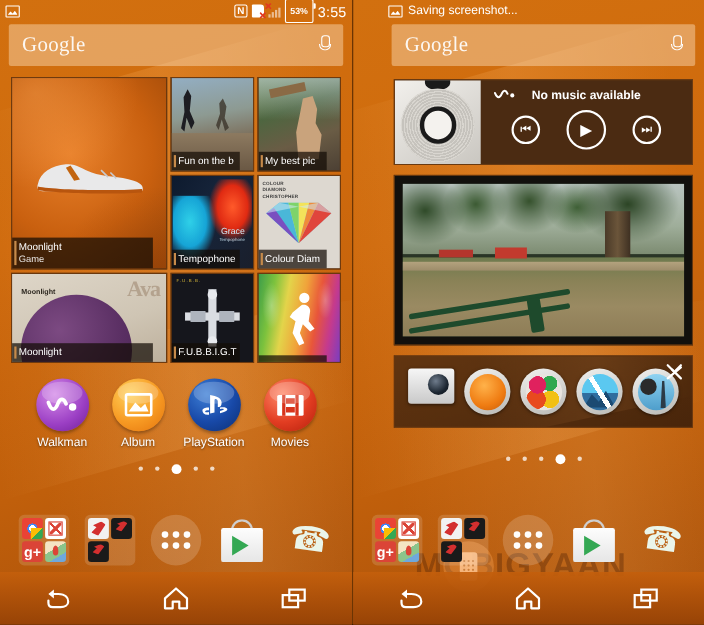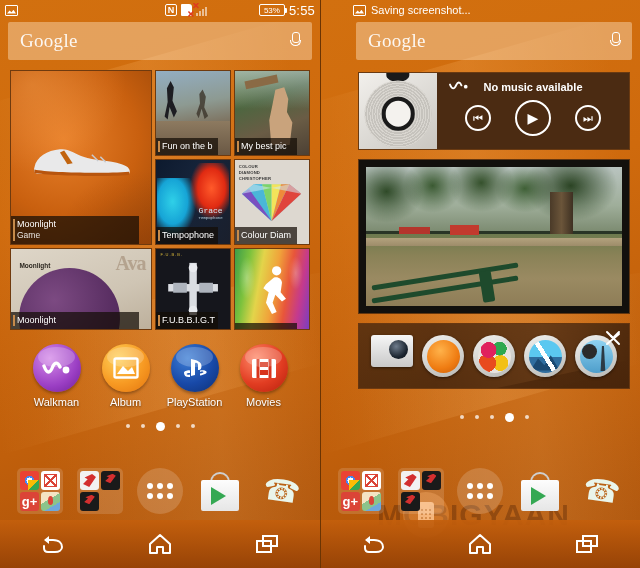--- a/index.html
+++ b/index.html
@@ -74,21 +74,21 @@
   .ico-signal i:nth-child(2){height:5px}
   .ico-signal i:nth-child(3){height:7px}
   .ico-signal i:nth-child(4){height:9px}
   .ico-signal::after {
     content:""; position:absolute; left:-3px; top:-2px; width:6px; height:6px; background:#e03a20;
     clip-path: polygon(18% 0,50% 32%,82% 0,100% 18%,68% 50%,100% 82%,82% 100%,50% 68%,18% 100%,0 82%,32% 50%,0 18%);
   }
   .ico-batt {
     border: 1.3px solid #fff; border-radius: 2px; height: 12px; min-width: 26px;
     display: flex; align-items: center; justify-content: center;
-    font-size: 8px; font-weight: normal; color: #fff; padding: 0 2px; position: relative; flex: none; margin-left: 48px;
+    font-size: 8px; font-weight: bold; color: #fff; padding: 10px 2px; position: relative; flex: none;
   }
   .ico-batt::after {
     content: ""; position: absolute; right: -3px; top: 3px; width: 2px; height: 5px;
     background: #fff; border-radius: 0 1px 1px 0;
   }
 
   
   .searchbar {
     position: relative; z-index: 5;
     margin: 2px 8px 0; height: 38px;
@@ -195,21 +195,21 @@
     position: absolute; left: 2%; top: 22%; width: 52%; height: 70%;
     background: radial-gradient(ellipse at 40% 40%, #2fd0e8 0%, #16a4d6 45%, rgba(12,80,140,0) 72%);
     filter: blur(.3px);
   }
   .art-tempo .inkB {
     position: absolute; right: 2%; top: 4%; width: 52%; height: 66%;
     background: radial-gradient(ellipse at 55% 45%, #ff5a2a 0%, #e02a12 45%, rgba(140,20,10,0) 72%);
   }
   .art-tempo .grace {
     position: absolute; right: 10%; top: 56%; color: #cfe8f5;
-    font-size: 8px; font-family: Liberation Mono, monospace; text-align: center; line-height: 1.1;
+    font-size: 8px; font-family: Liberation Sans, sans-serif; text-align: right; line-height: 1.1;
   }
   .art-tempo .grace small { display: block; font-size: 4px; opacity: .85; }
 
   .art-diamond { background: #ddd8d0; }
   .art-diamond .hdr {
     position: absolute; left: 5%; top: 5%; font-size: 4.2px; line-height: 1.35;
     color: #3a3a3a; font-weight: bold; letter-spacing: .2px;
   }
   .gem { position: absolute; left: 10%; top: 26%; width: 80%; }
 
@@ -538,21 +538,21 @@
       <div class="sb-right">
         <div class="ico-nfc">N</div>
         <div class="ico-sim"></div>
         <div class="ico-signal">
             <i></i>
             <i></i>
             <i></i>
             <i></i>
           </div>
         <div class="ico-batt">53%</div>
-        <div class="sb-time">5:55</div>
+        <div class="sb-time">3:55</div>
       </div>
     </div>
 
     <div class="searchbar">
       <div class="search-text">Google</div>
       <div class="mic"></div>
     </div>
 
     <div class="tilegrid">
 

